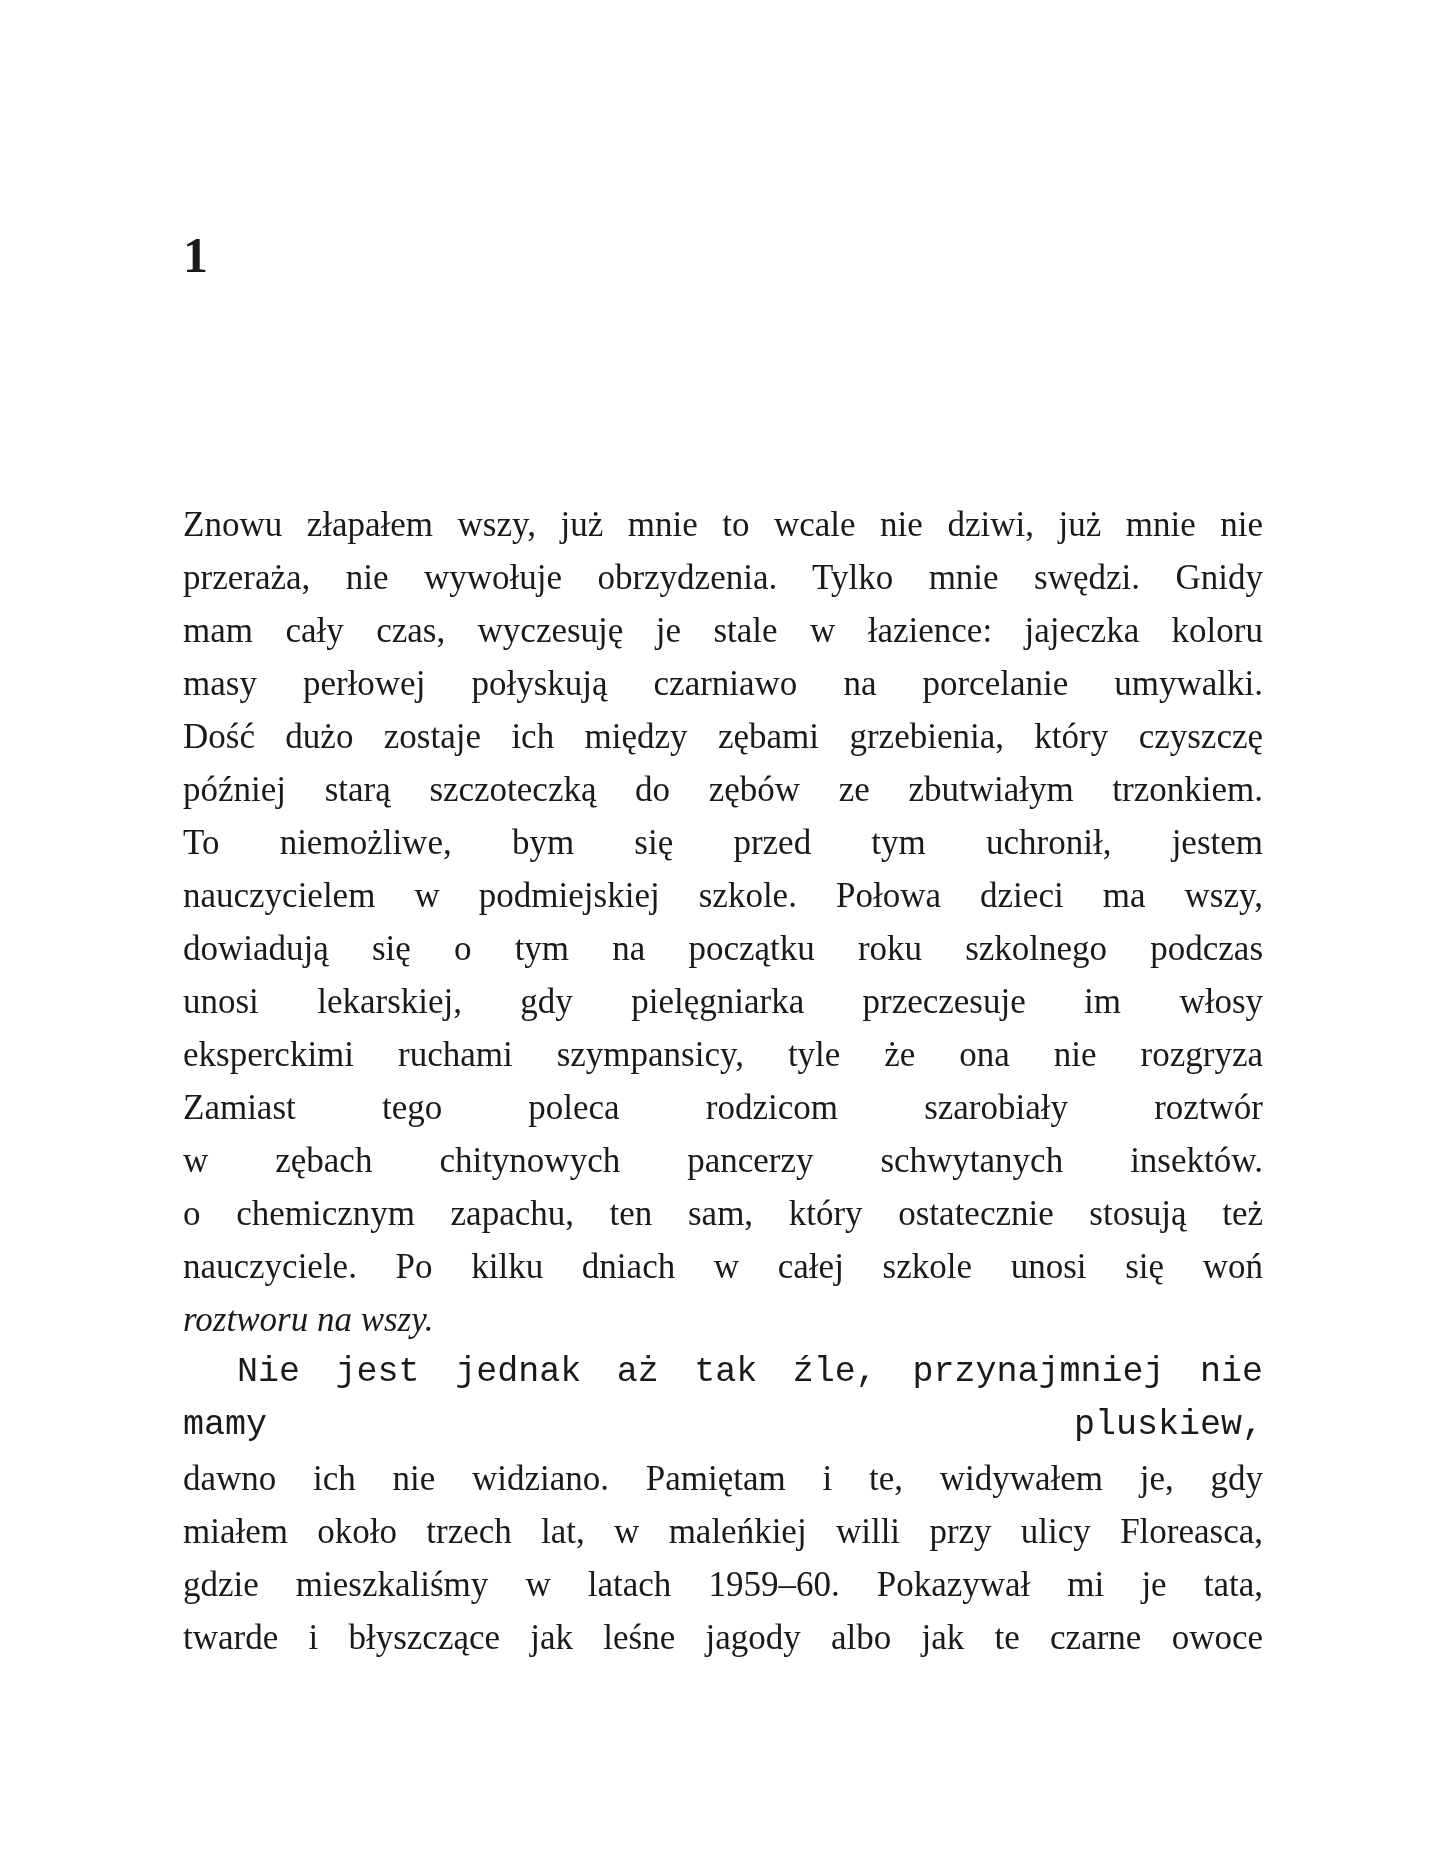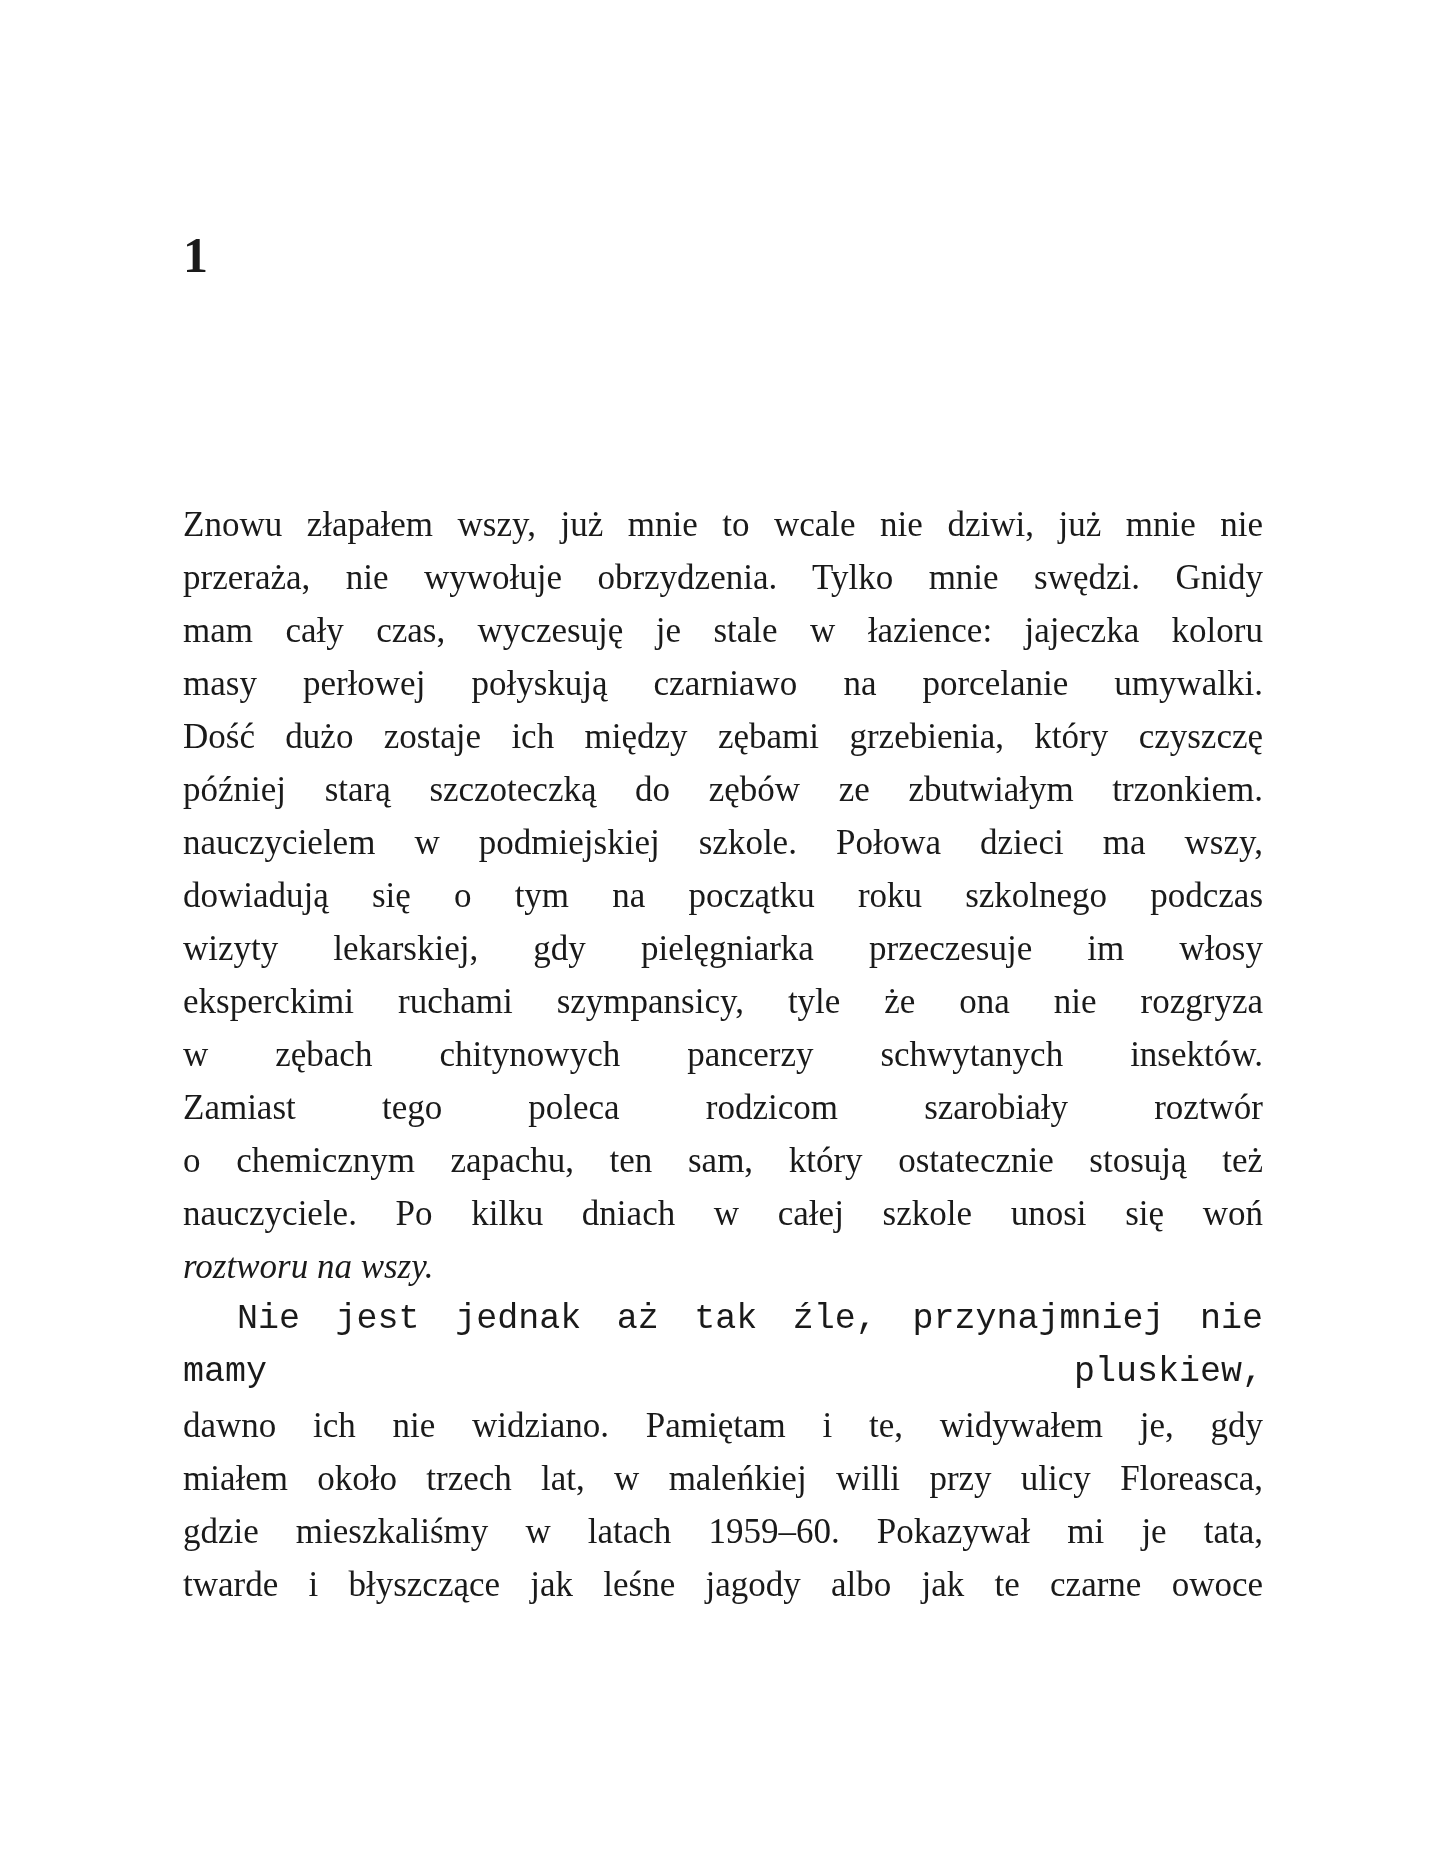--- a/index.html
+++ b/index.html
@@ -62,26 +62,27 @@
 
   <div class="text-block">
 
     <p class="paragraph">
       <span class="line">Znowu złapałem wszy, już mnie to wcale nie dziwi, już mnie nie</span>
       <span class="line">przeraża, nie wywołuje obrzydzenia. Tylko mnie swędzi. Gnidy</span>
       <span class="line">mam cały czas, wyczesuję je stale w łazience: jajeczka koloru</span>
       <span class="line">masy perłowej połyskują czarniawo na porcelanie umywalki.</span>
       <span class="line">Dość dużo zostaje ich między zębami grzebienia, który czyszczę</span>
       <span class="line">później starą szczoteczką do zębów ze zbutwiałym trzonkiem.</span>
+      <span class="line">To niemożliwe, bym się przed tym uchronił, jestem</span>
       <span class="line">nauczycielem w podmiejskiej szkole. Połowa dzieci ma wszy,</span>
       <span class="line">dowiadują się o tym na początku roku szkolnego podczas</span>
-      <span class="line">wizyty lekarskiej, gdy pielęgniarka przeczesuje im włosy</span>
+      <span class="line">unosi lekarskiej, gdy pielęgniarka przeczesuje im włosy</span>
       <span class="line">eksperckimi ruchami szympansicy, tyle że ona nie rozgryza</span>
+      <span class="line">Zamiast tego poleca rodzicom szarobiały roztwór</span>
       <span class="line">w zębach chitynowych pancerzy schwytanych insektów.</span>
-      <span class="line">Zamiast tego poleca rodzicom szarobiały roztwór</span>
       <span class="line">o chemicznym zapachu, ten sam, który ostatecznie stosują też</span>
       <span class="line">nauczyciele. Po kilku dniach w całej szkole unosi się woń</span>
       <span class="line para-end">roztworu na wszy.</span>
     </p>
 
     <p class="paragraph">
       <span class="line indent">Nie jest jednak aż tak źle, przynajmniej nie mamy pluskiew,</span>
       <span class="line">dawno ich nie widziano. Pamiętam i te, widywałem je, gdy</span>
       <span class="line">miałem około trzech lat, w maleńkiej willi przy ulicy Floreasca,</span>
       <span class="line">gdzie mieszkaliśmy w latach 1959–60. Pokazywał mi je tata,</span>

